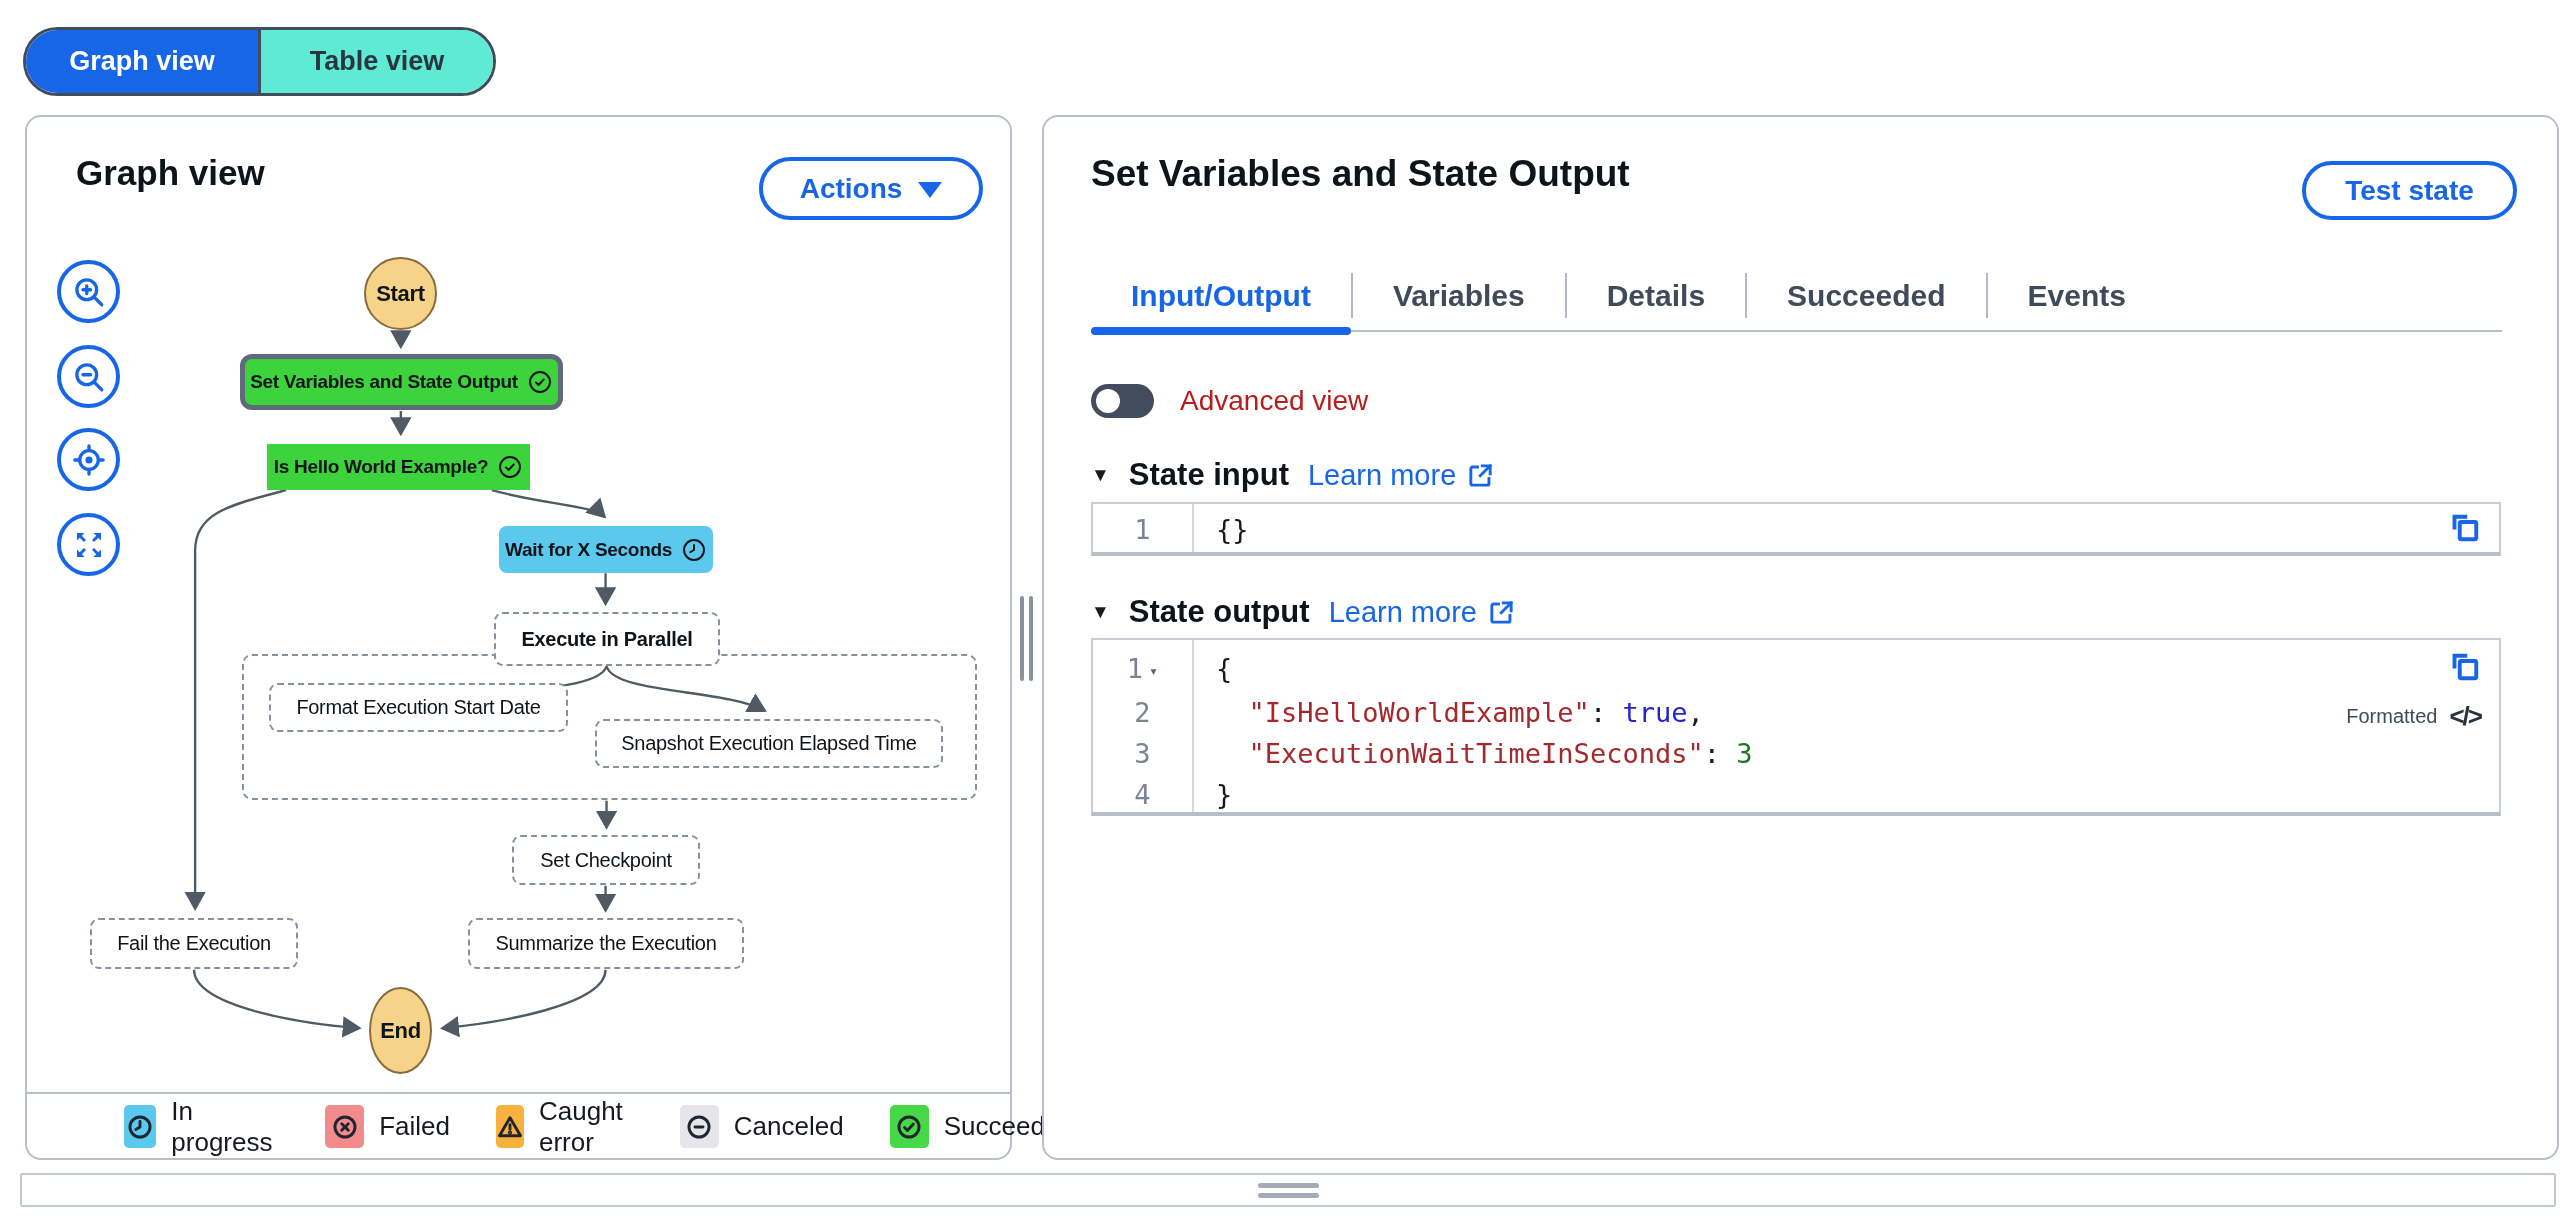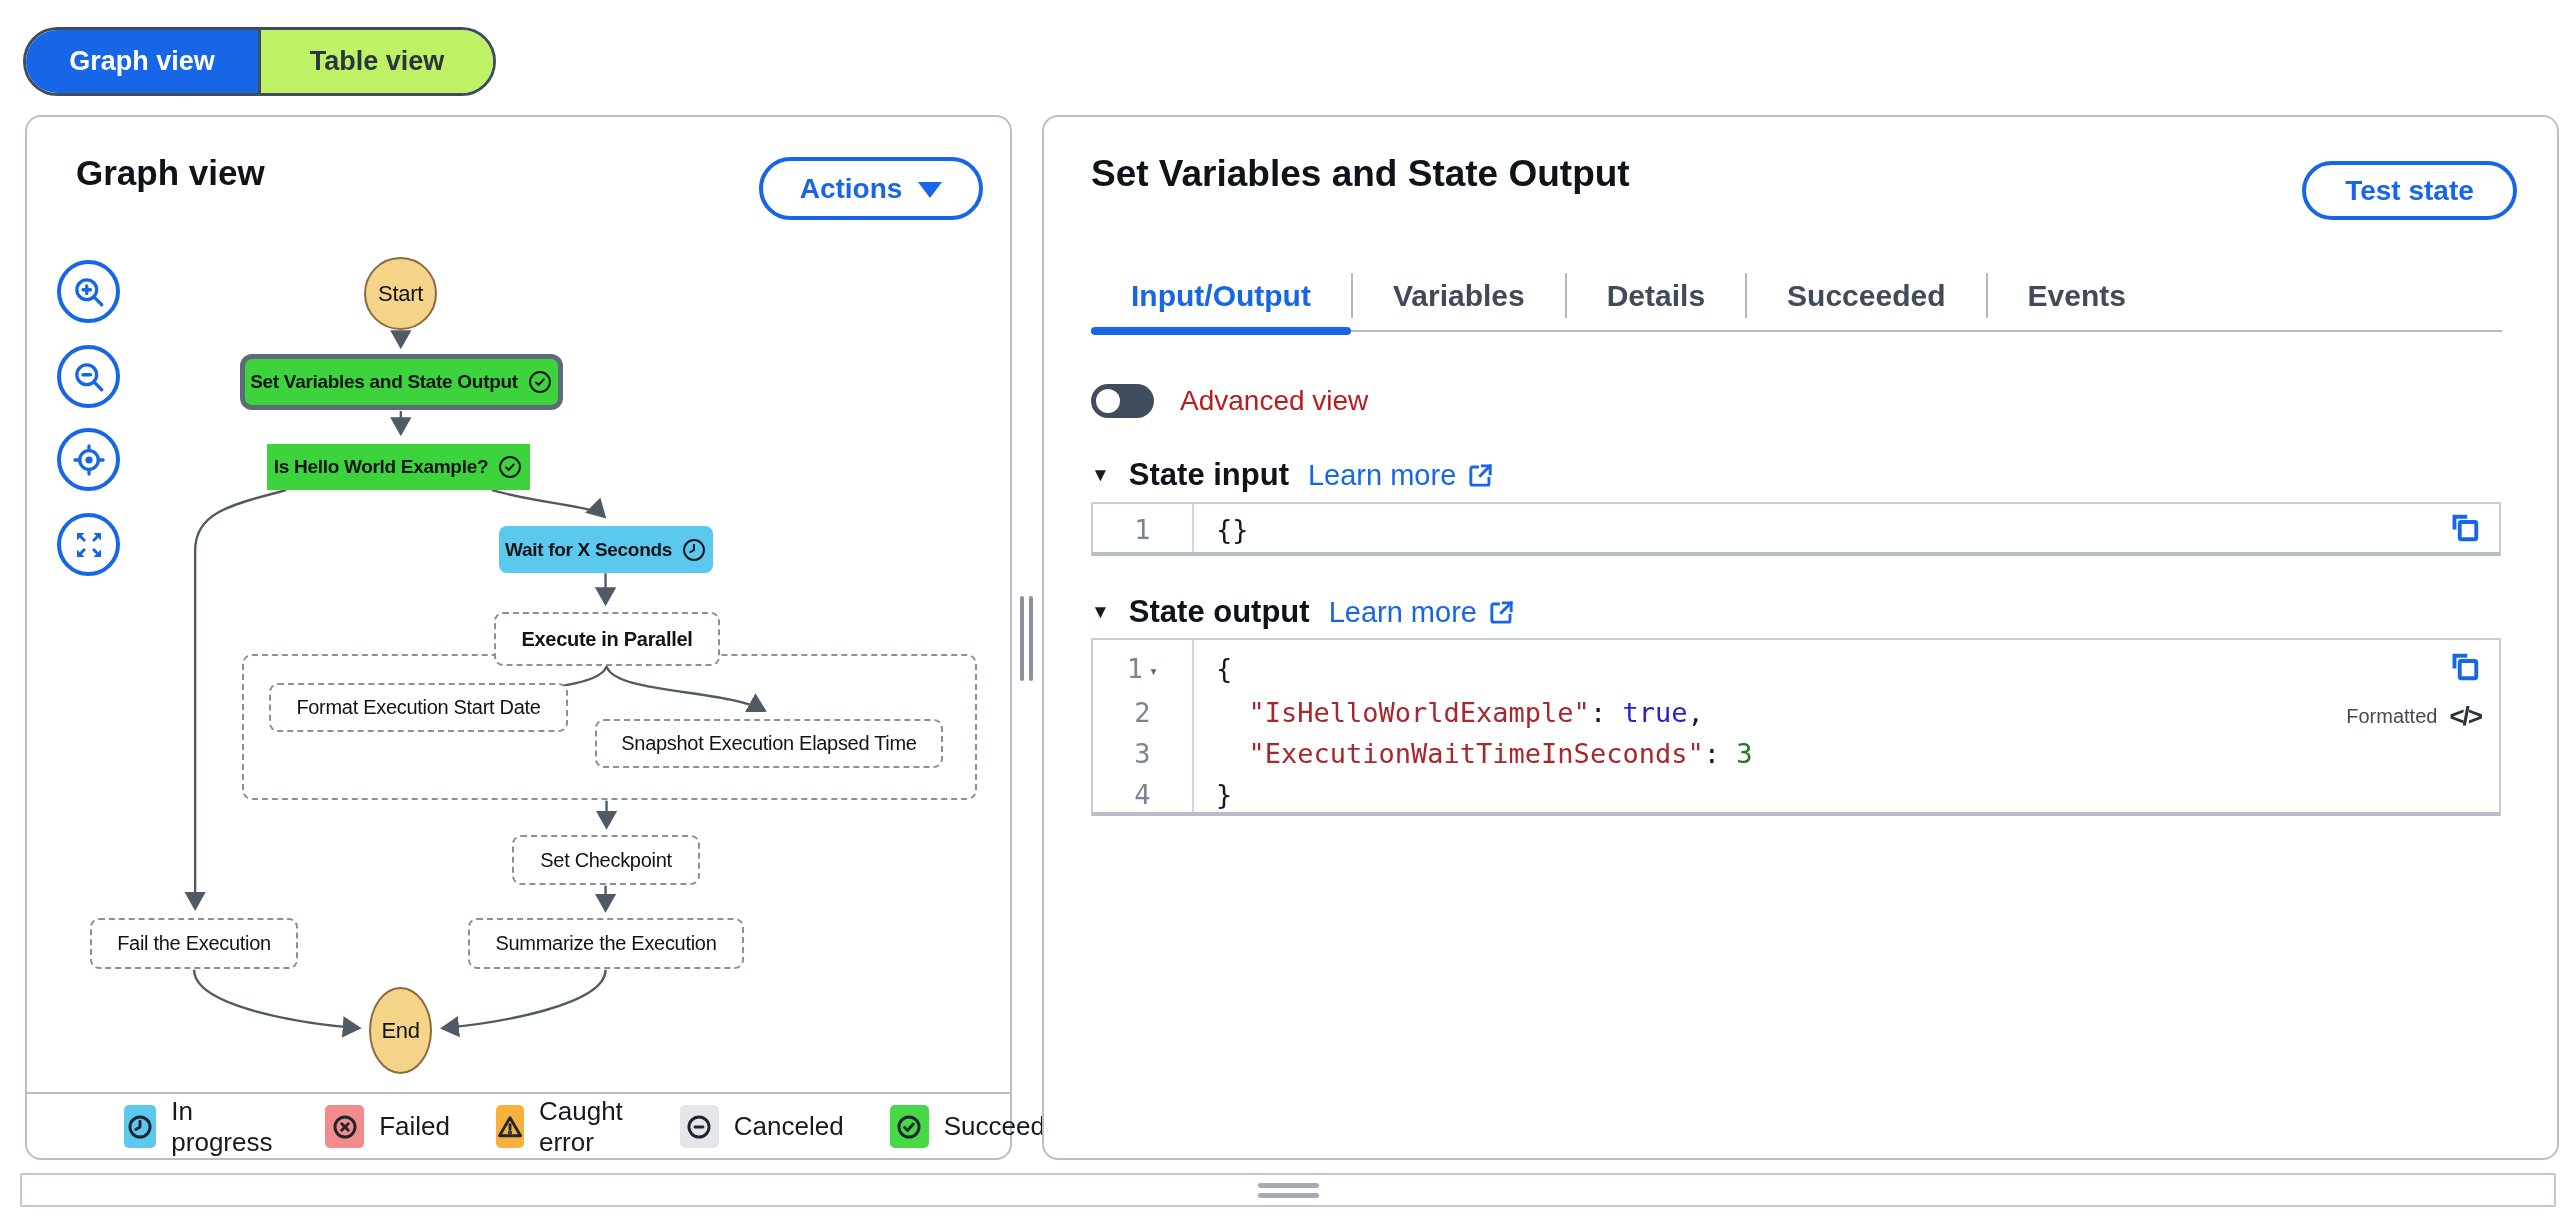--- a/index.html
+++ b/index.html
@@ -19,21 +19,21 @@
   html,body{width:2576px;height:1225px;background:#fff;overflow:hidden;
     font-family:"Liberation Sans","DejaVu Sans",sans-serif;color:#16191f;}
   .page{position:relative;width:2576px;height:1225px;background:#fff;}
 
   
   .segmented{position:absolute;left:23px;top:27px;width:473px;height:69px;
     border:3px solid #414d5c;border-radius:40px;display:flex;overflow:hidden;background:#fff;}
   .seg{flex:1;display:flex;align-items:center;justify-content:center;
     font-size:27px;font-weight:700;cursor:pointer;}
   .seg.selected{background:var(--accent_blue);color:#fff;}
-  .seg.unselected{background:#bef264;color:#2a3442;border-left:3px solid #414d5c;}
+  .seg.unselected{background:#5eead4;color:#2a3442;border-left:3px solid #414d5c;}
 
   
   .card{position:absolute;top:115px;height:1045px;background:#fff;
     border:2px solid #b8bfc9;border-radius:16px;}
   .left-card{left:25px;width:987px;}
   .right-card{left:1042px;width:1517px;}
 
   
   .vsplit{position:absolute;top:596px;width:4px;height:85px;background:#8b929e;border-radius:2px;}
 
@@ -49,21 +49,21 @@
   
   .zoom-btn{position:absolute;left:30px;width:63px;height:63px;border-radius:50%;
     border:4px solid var(--accent_blue);background:#fff;display:flex;align-items:center;justify-content:center;
     color:var(--accent_blue);cursor:pointer;}
   .zoom-btn svg{width:36px;height:36px;}
 
   
   .gnode{position:absolute;display:flex;align-items:center;justify-content:center;
     font-size:19px;letter-spacing:-0.3px;white-space:nowrap;color:#101419;cursor:pointer;}
   .terminal{border-radius:50%;background:var(--terminal_fill);border:2px solid var(--terminal_border);
-    font-size:22px;font-weight:400;}
+    font-size:22px;font-weight:700;}
   .state-green{background:var(--node_succeeded);border-radius:0;font-weight:600;gap:9px;}
   .state-selected{border:5px solid var(--node_selected_border);border-radius:12px;}
   .state-blue{background:var(--node_wait_blue);border-radius:8px;font-weight:600;gap:9px;}
   .dashed{border:2px dashed #87909e;border-radius:9px;background:#fff;font-size:20px;}
   .dashed-container{position:absolute;border:2px dashed #87909e;border-radius:10px;background:transparent;}
   .bold-label{font-weight:700;font-size:20px;}
   .node-icon{display:inline-flex;}
   .node-icon svg{width:26px;height:26px;}
 
   .edges{position:absolute;left:0;top:0;width:987px;height:1045px;color:var(--arrow_gray);pointer-events:none;}

